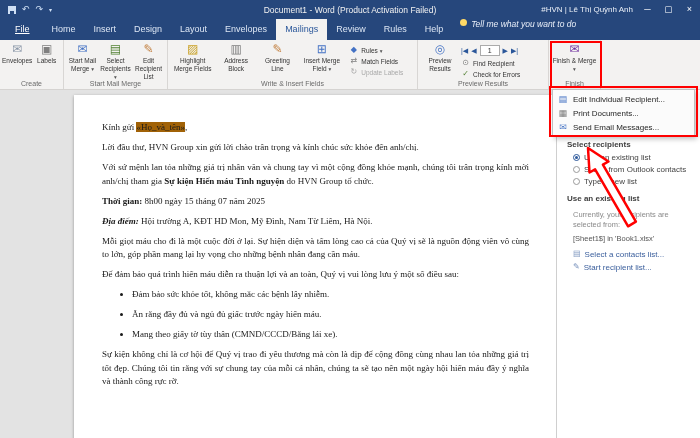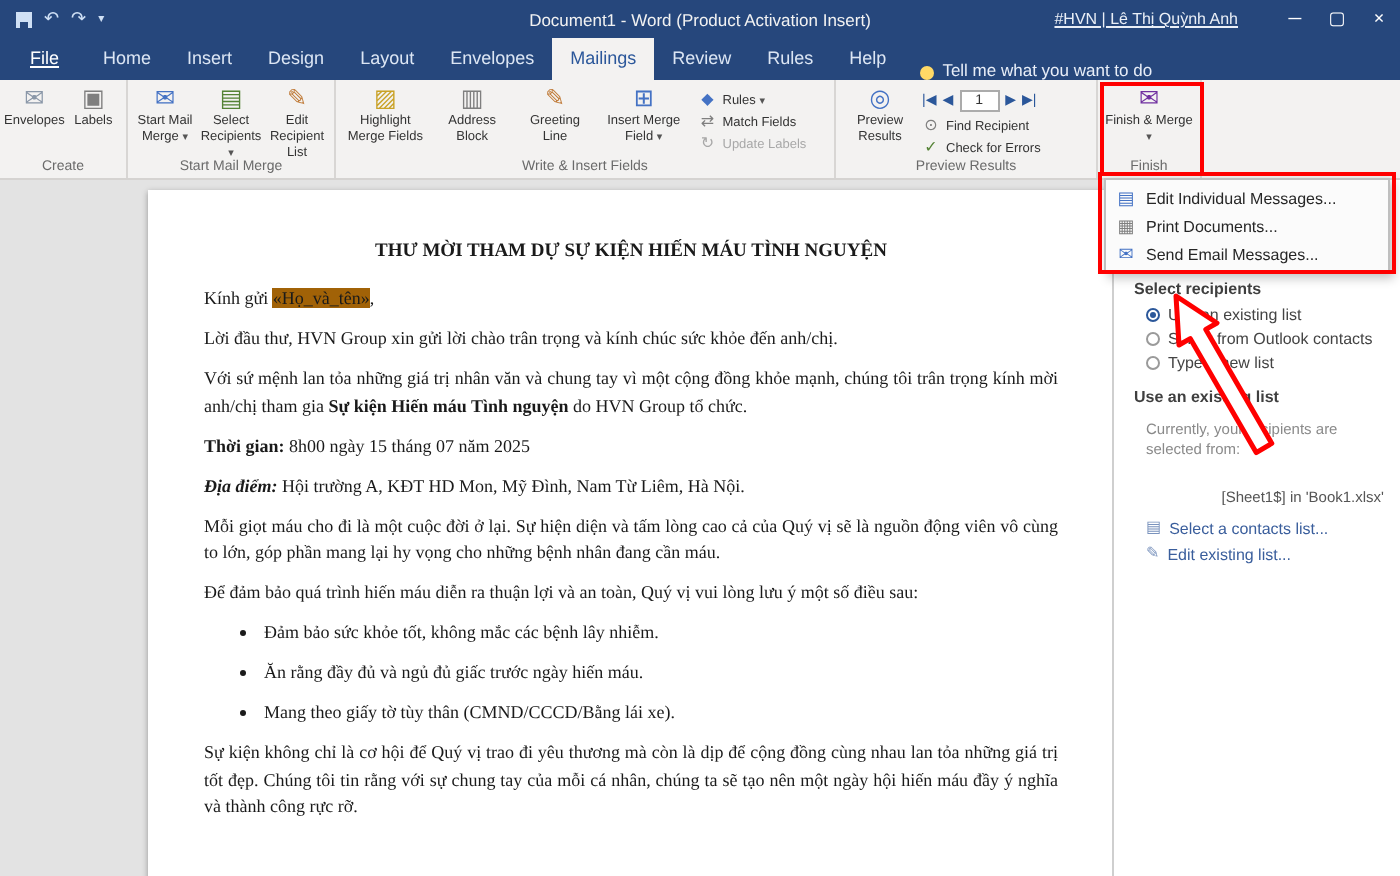--- a/index.html
+++ b/index.html
@@ -8,29 +8,29 @@
          font-family:"Liberation Sans", sans-serif; cursor:default; }
 
   
   .titlebar { height:19px; background:#26477C; display:flex; align-items:center; color:#fff; position:relative; }
   .qat { display:flex; align-items:center; gap:6px; padding-left:8px; }
   .qat .glyph { font-size:9px; color:#cfe0f5; line-height:1; }
   .floppy { width:8px; height:8px; background:#cfe0f5; position:relative; }
   .floppy::after { content:""; position:absolute; left:2px; bottom:0; width:4px; height:3px; background:#26477C; }
   .tb-title { position:absolute; left:50%; transform:translateX(-50%); font-size:8.5px; white-space:nowrap; color:#f2f2f2; }
   .tb-right { margin-left:auto; display:flex; align-items:center; }
-  .tb-user { font-size:8px; margin-right:18px; color:#eaeff7;text-decoration:underline; }
+  .tb-user { font-size:8px; margin-right:4px; color:#eaeff7; }
   .winbtn { width:21px; text-align:center; font-size:9px; line-height:19px; color:#fff; }
 
   
   .tabrow { height:21px; background:#26477C; display:flex; align-items:stretch; color:#dce6f4; font-size:9px; padding-left:2px; }
   .tab { padding:5px 9px 3px; white-space:nowrap; }
   .tab.file { padding:5px 13px 3px; color:#fff;text-decoration:underline; }
   .tab.active { background:#f3f2f1; color:#2B579A; }
-  .tellme { display:flex; align-items:flex-end; gap:4px; padding:0 8px; color:#e8eef8; font-size:8.5px; }
+  .tellme { display:flex; align-items:flex-start; gap:4px; padding:0 8px; color:#e8eef8; font-size:8.5px;font-style:italic; }
   .bulb { width:7px; height:7px; border-radius:50%; background:#ffd966; flex:none; }
   .share { margin-left:auto; display:flex; align-items:center; gap:4px; padding:0 12px; font-size:9px; color:#fff; }
   .person { width:7px; height:4px; border-radius:3px 3px 0 0; background:#fff; position:relative; margin-top:5px; }
   .person::before { content:""; position:absolute; left:1.5px; top:-5px; width:4px; height:4px; border-radius:50%; background:#fff; }
 
   
   .ribbon { height:50px; background:#f3f2f1; border-bottom:1px solid #d5d3d1; display:flex; align-items:stretch; }
   .rgroup { display:flex; flex-direction:column; border-right:1px solid #d8d6d4; padding:2px 2px 0; flex:none; }
   .rgroup-buttons { flex:1; display:flex; align-items:flex-start; justify-content:space-around; }
   .rgroup-label { font-size:7px; color:#6a6a6a; text-align:center; padding:0 0 2px; white-space:nowrap; }
@@ -69,21 +69,21 @@
 
   
   .taskpane { position:absolute; right:0; top:0; width:144px; bottom:0; background:#fff;
               border-left:1px solid #cfcfcf; padding:50px 8px 0 10px; font-size:8px; color:#444; }
   .tp-title { font-weight:bold; color:#3f3f3f; margin-bottom:4px; }
   .radio-row { display:flex; align-items:flex-start; gap:4px; margin:3px 0 3px 6px; }
   .radio { width:7px; height:7px; border:1px solid #9a9a9a; border-radius:50%; background:#fff; flex:none; margin-top:1px; }
   .radio.sel { border-color:#2B579A; }
   .radio.sel::after { content:""; display:block; width:3px; height:3px; border-radius:50%; background:#2B579A; margin:1px auto; }
   .tp-sub { color:#8a8a8a; font-size:7.5px; margin:7px 0 2px 6px; line-height:1.3; }
-  .tp-src { font-size:7.5px; margin:14px 0 7px 6px; color:#555;text-align:right; }
+  .tp-src { font-size:7.5px; margin:4px 0 7px 6px; color:#555; }
   .tp-link { display:flex; gap:4px; align-items:center; color:#3a5e9c; margin:4px 0 4px 6px; }
   .tp-link .sicon { font-size:8px; color:#7a93bd; line-height:1; }
 
   
   .menu { position:absolute; left:552px; top:89px; width:143px; background:#fbfbfb; border:1px solid #bfbfbf;
           box-shadow:2px 2px 5px rgba(0,0,0,.25); padding:2px 0; z-index:40; }
   .menu-item { display:flex; align-items:center; gap:5px; height:14px; padding:0 8px 0 5px; font-size:8px; color:#262626; }
   .menu-item .mi-icon { width:10px; font-size:9px; text-align:center; line-height:1; }
 
   
@@ -97,21 +97,21 @@
 
 <div class="app">
 
   <div class="titlebar">
     <div class="qat">
       <span class="floppy"></span>
       <span class="glyph">↶</span>
       <span class="glyph">↷</span>
       <span class="glyph" style="font-size:6px;">▾</span>
     </div>
-    <div class="tb-title">Document1 - Word (Product Activation Insert)</div>
+    <div class="tb-title">Document1 - Word (Product Activation Failed)</div>
     <div class="tb-right">
       <span class="tb-user">#HVN | Lê Thị Quỳnh Anh</span>
       <span class="winbtn">─</span>
       <span class="winbtn">▢</span>
       <span class="winbtn">×</span>
     </div>
   </div>
 
   <div class="tabrow">
     <div class="tab file">File</div>
@@ -234,21 +234,20 @@
           <span class="blabel"><span>Finish &amp; Merge</span> <span class="caret">▾</span></span>
         </div>
       </div>
       <div class="rgroup-label">Finish</div>
     </div>
   </div>
 
   <div class="work">
 
     <div class="page">
-      <div class="doc-title">THƯ MỜI THAM DỰ SỰ KIỆN HIẾN MÁU TÌNH NGUYỆN</div>
       <p class="doc-p"><span>Kính gửi </span><span class="merge-field">«Họ_và_tên»</span><span>,</span></p>
       <p class="doc-p">Lời đầu thư, HVN Group xin gửi lời chào trân trọng và kính chúc sức khỏe đến anh/chị.</p>
       <p class="doc-p"><span>Với sứ mệnh lan tỏa những giá trị nhân văn và chung tay vì một cộng đồng khỏe mạnh, chúng tôi trân trọng kính mời anh/chị tham gia </span><b>Sự kiện Hiến máu Tình nguyện</b><span> do HVN Group tổ chức.</span></p>
       <p class="doc-p"><b>Thời gian:</b><span> 8h00 ngày 15 tháng 07 năm 2025</span></p>
       <p class="doc-p"><b><i>Địa điểm:</i></b><span> Hội trường A, KĐT HD Mon, Mỹ Đình, Nam Từ Liêm, Hà Nội.</span></p>
       <p class="doc-p">Mỗi giọt máu cho đi là một cuộc đời ở lại. Sự hiện diện và tấm lòng cao cả của Quý vị sẽ là nguồn động viên vô cùng to lớn, góp phần mang lại hy vọng cho những bệnh nhân đang cần máu.</p>
       <p class="doc-p">Để đảm bảo quá trình hiến máu diễn ra thuận lợi và an toàn, Quý vị vui lòng lưu ý một số điều sau:</p>
       <ul class="doc-ul">
         <li>Đảm bảo sức khỏe tốt, không mắc các bệnh lây nhiễm.</li>
         <li>Ăn rằng đầy đủ và ngủ đủ giấc trước ngày hiến máu.</li>
@@ -273,29 +272,29 @@
       </div>
       <div class="tp-title" style="margin-top:8px">Use an existing list</div>
       <div class="tp-sub">Currently, your recipients are selected from:</div>
       <div class="tp-src">[Sheet1$] in 'Book1.xlsx'</div>
       <div class="tp-link">
         <span class="sicon">▤</span>
         <span>Select a contacts list...</span>
       </div>
       <div class="tp-link">
         <span class="sicon">✎</span>
-        <span>Edit existing list...</span>
+        <span>Start recipient list...</span>
       </div>
     </div>
   </div>
 
   <div class="menu">
     <div class="menu-item">
       <span class="mi-icon ic-blue">▤</span>
-      <span>Edit Individual Messages...</span>
+      <span>Edit Individual Recipient...</span>
     </div>
     <div class="menu-item">
       <span class="mi-icon ic-gray">▦</span>
       <span>Print Documents...</span>
     </div>
     <div class="menu-item">
       <span class="mi-icon ic-blue">✉</span>
       <span>Send Email Messages...</span>
     </div>
   </div>

